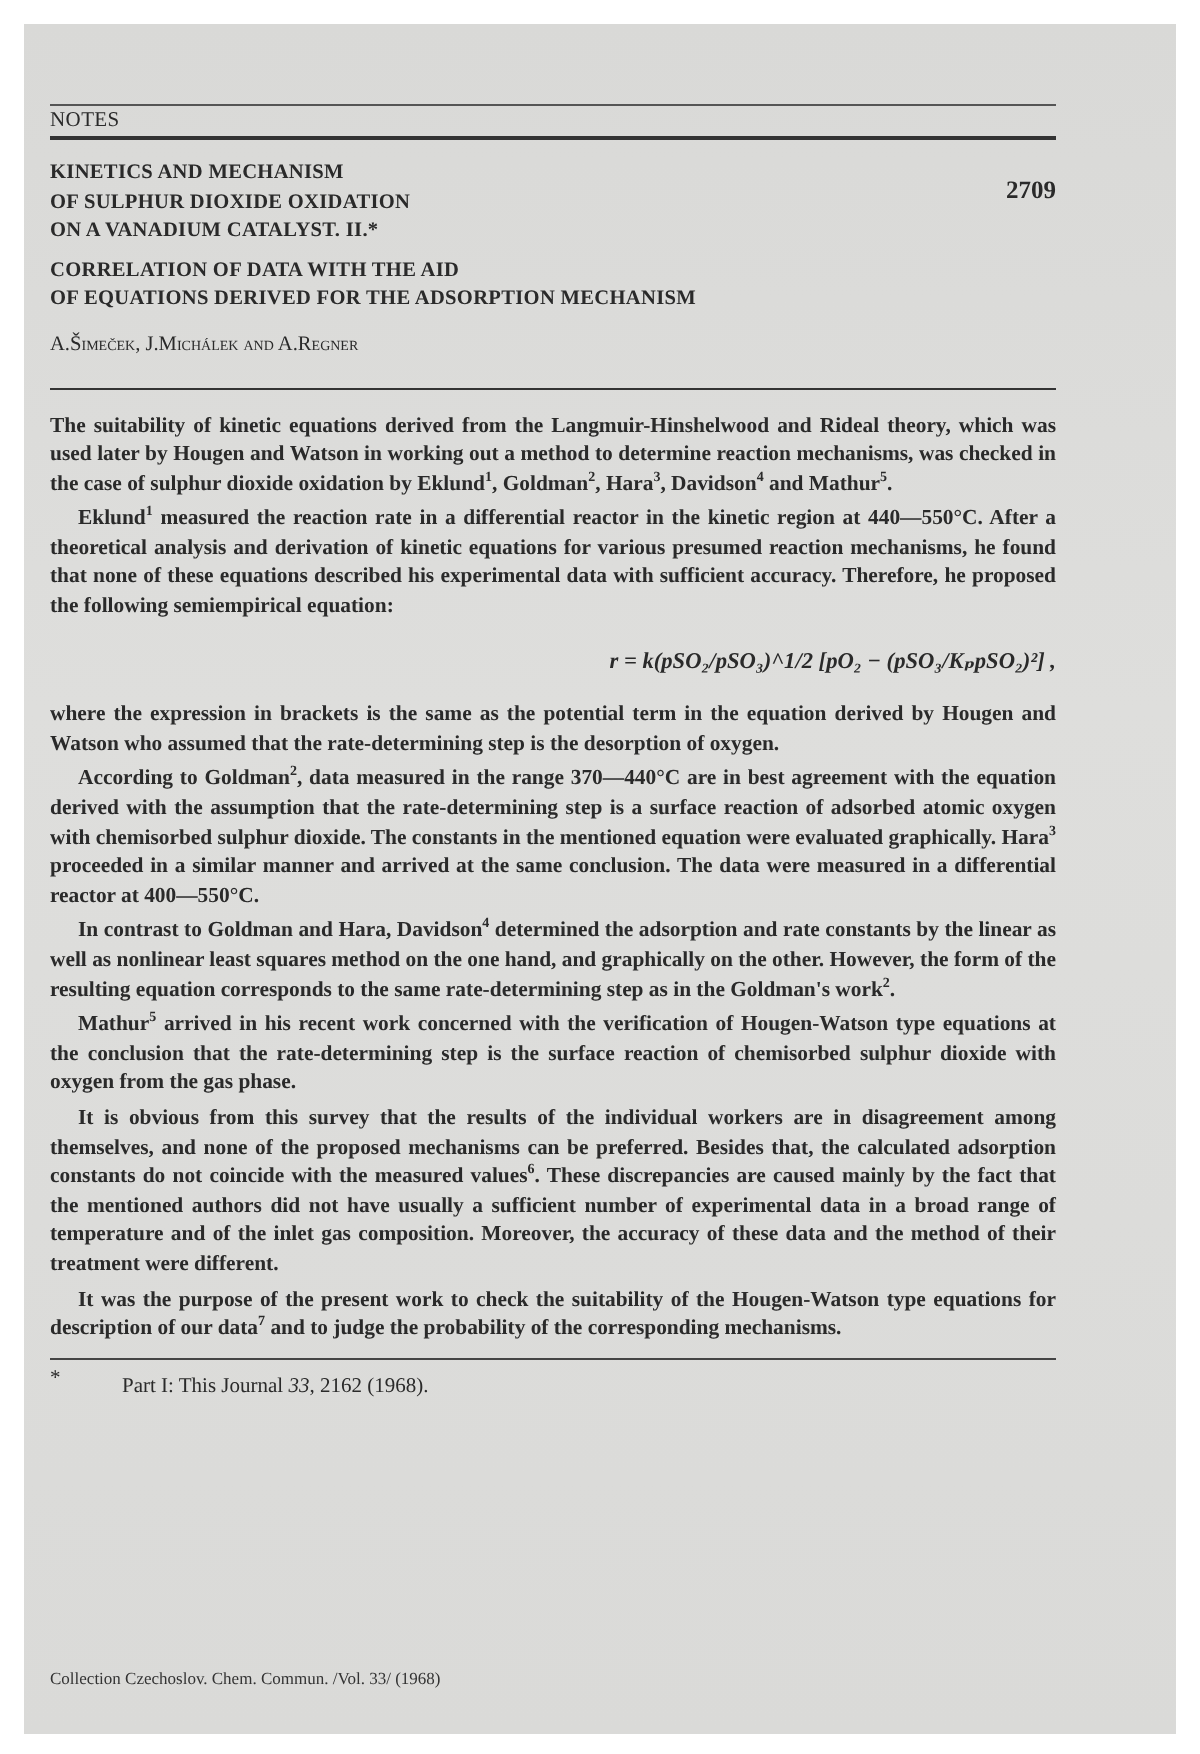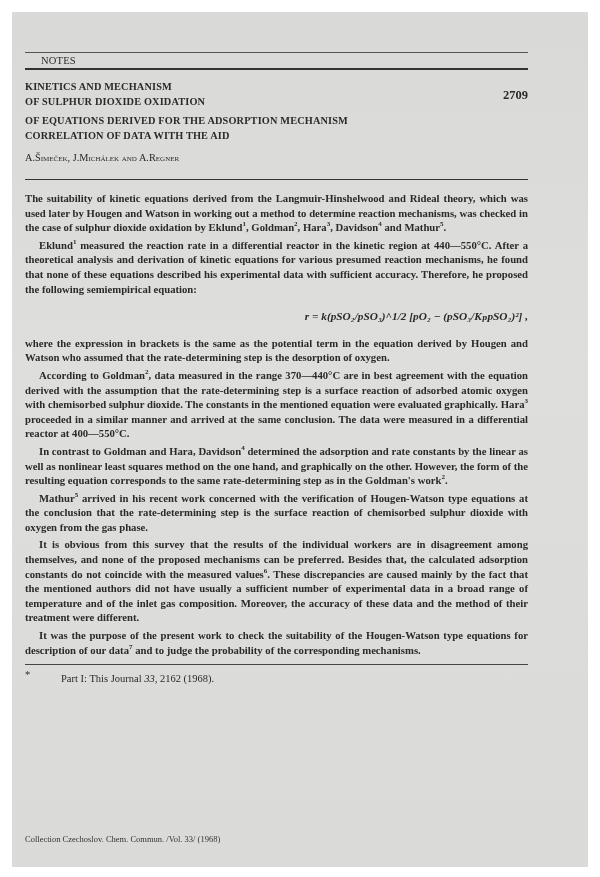--- a/index.html
+++ b/index.html
@@ -11,21 +11,21 @@
   }
   .page {
     position: absolute; left: 25px; top: 52px; width: 503px;
     font-family: "Liberation Serif", "DejaVu Serif", serif;
     color: #2a2a2a;
   }
   .running-head {
     border-top: 1px solid #555; border-bottom: 2px solid #333;
     height: 15px; position: relative; font-size: 10.5px;
   }
-  .running-head .left { position: absolute; left: 16px; top: 2px; letter-spacing: 0.2px; }
+  .running-head .left { position: absolute; left: 0; top: 2px; letter-spacing: 0.2px; }
   .running-head .right { position: absolute; right: 0; top: 0px; font-weight: bold; font-size: 12.5px; margin-top: 35px; }
   .title-block { margin-top: 10px; font-weight: bold; font-size: 10.3px; line-height: 14.5px; letter-spacing: 0.15px; }
   .subtitle-block { margin-top: 5px; font-weight: bold; font-size: 10.3px; line-height: 14.5px; letter-spacing: 0.15px; }
   .authors { margin-top: 9px; font-size: 10.3px; font-variant: small-caps; }
   .affil { margin-top: 4px; margin-left: 15px; font-style: italic; font-size: 10.3px; line-height: 14.5px; }
   .received { text-align: right; font-size: 10.5px; margin-top: 13px; }
   .rule-main { border-top: 1.5px solid #333; margin-top: 16px; }
   .body-text { margin-top: 11px; font-size: 10.7px; line-height: 14.6px; text-align: justify; font-weight: bold; }
   .body-text p { margin: 0 0 3px 0; text-indent: 0; }
   .body-text p.indent { text-indent: 14px; }
@@ -44,24 +44,25 @@
 
 <div class="page">
   <div class="running-head">
     <span class="left">NOTES</span>
     <span class="right">2709</span>
   </div>
 
   <div class="title-block">
     <div>KINETICS AND MECHANISM</div>
     <div>OF SULPHUR DIOXIDE OXIDATION</div>
+    <div>ON A VANADIUM CATALYST. II.*</div>
   </div>
   <div class="subtitle-block">
+    <div>CORRELATION OF DATA WITH THE AID</div>
     <div>OF EQUATIONS DERIVED FOR THE ADSORPTION MECHANISM</div>
-    <div>CORRELATION OF DATA WITH THE AID</div>
   </div>
 
   <div class="authors">A.Šimeček, J.Michálek and A.Regner</div>
 
   <div class="rule-main"></div>
 
   <div class="body-text">
     <p><span>The suitability of kinetic equations derived from the Langmuir-Hinshelwood and Rideal theory, which was used later by Hougen and Watson in working out a method to determine reaction mechanisms, was checked in the case of sulphur dioxide oxidation by Eklund</span><sup>1</sup><span>, Goldman</span><sup>2</sup><span>, Hara</span><sup>3</sup><span>, Davidson</span><sup>4</sup><span> and Mathur</span><sup>5</sup><span>.</span></p>
 
     <p class="indent"><span>Eklund</span><sup>1</sup><span> measured the reaction rate in a differential reactor in the kinetic region at 440—550°C. After a theoretical analysis and derivation of kinetic equations for various presumed reaction mechanisms, he found that none of these equations described his experimental data with sufficient accuracy. Therefore, he proposed the following semiempirical equation:</span></p>

